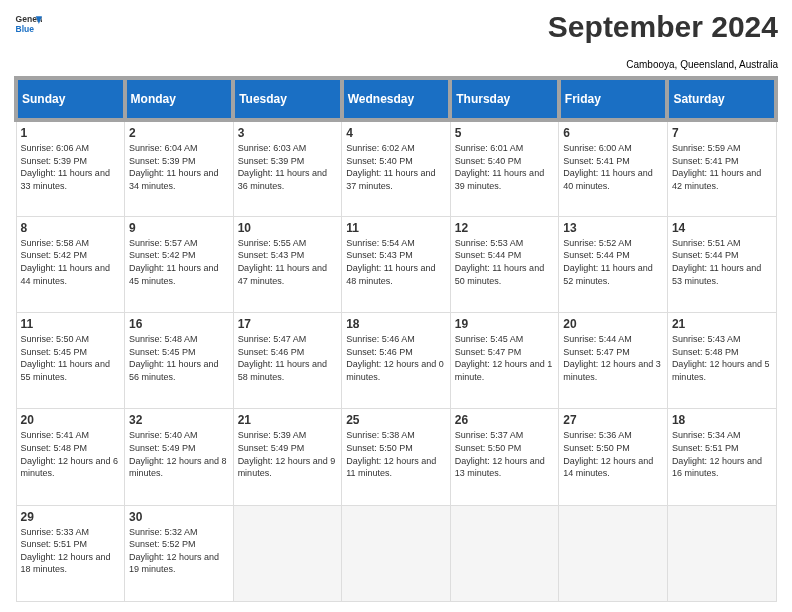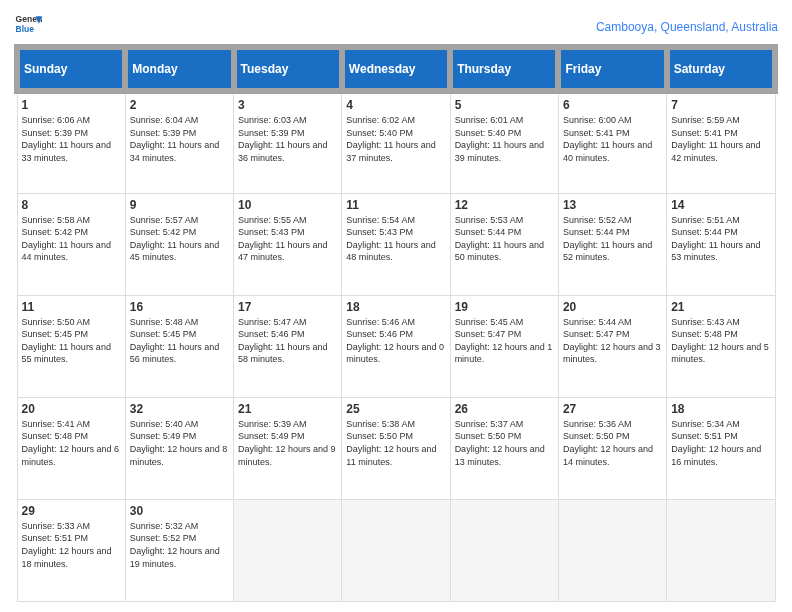--- a/index.html
+++ b/index.html
@@ -35,39 +35,39 @@
     .title-block {
       text-align: right;
     }
     .main-title {
       font-size: 30px;
       font-weight: bold;
       color: #333;
       line-height: 1.1;
     }
     .subtitle {
-      font-size: 12px;
-      color: #3b82f6;
-      margin-top: 10px;
+      font-size: 10px;
+      color: #000000;
+      margin-top: 16px;
     }
     .calendar {
       flex: 1;
       border: 1px solid #ccc;
       border-collapse: collapse;
       width: 100%;
       table-layout: fixed;
     }
     .calendar thead tr th {
       background: #1a6fc4;
       color: #fff;
       font-size: 12px;
       font-weight: bold;
       padding: 12px 4px;
       text-align: left;
-      border: 6px solid #a3a3a3;
+      border: 4px solid #a3a3a3;
     }
     .calendar tbody tr td {
       vertical-align: top;
       padding: 4px 4px 4px 4px;
       border: 1px solid #ddd;
       font-size: 9.5px;
       color: #333;
       background: #fff;
       height: 78px;
     }
@@ -92,20 +92,21 @@
 <div class="page">
   <div class="header">
     <div class="logo">
       <svg class="logo-icon" viewBox="0 0 36 36">
         <text x="2" y="16" font-size="11" font-weight="bold" fill="#333" font-family="Arial">General</text>
         <text x="2" y="28" font-size="11" font-weight="bold" fill="#1a6fc4" font-family="Arial">Blue</text>
         <polygon points="28,8 36,8 32,18" fill="#1a6fc4"></polygon>
       </svg>
     </div>
     <div class="title-block">
+      <div class="main-title">September 2024</div>
       <div class="subtitle">Cambooya, Queensland, Australia</div>
     </div>
   </div>
 
   <table class="calendar">
     <thead>
       <tr>
         <th>Sunday</th>
         <th>Monday</th>
         <th>Tuesday</th>

